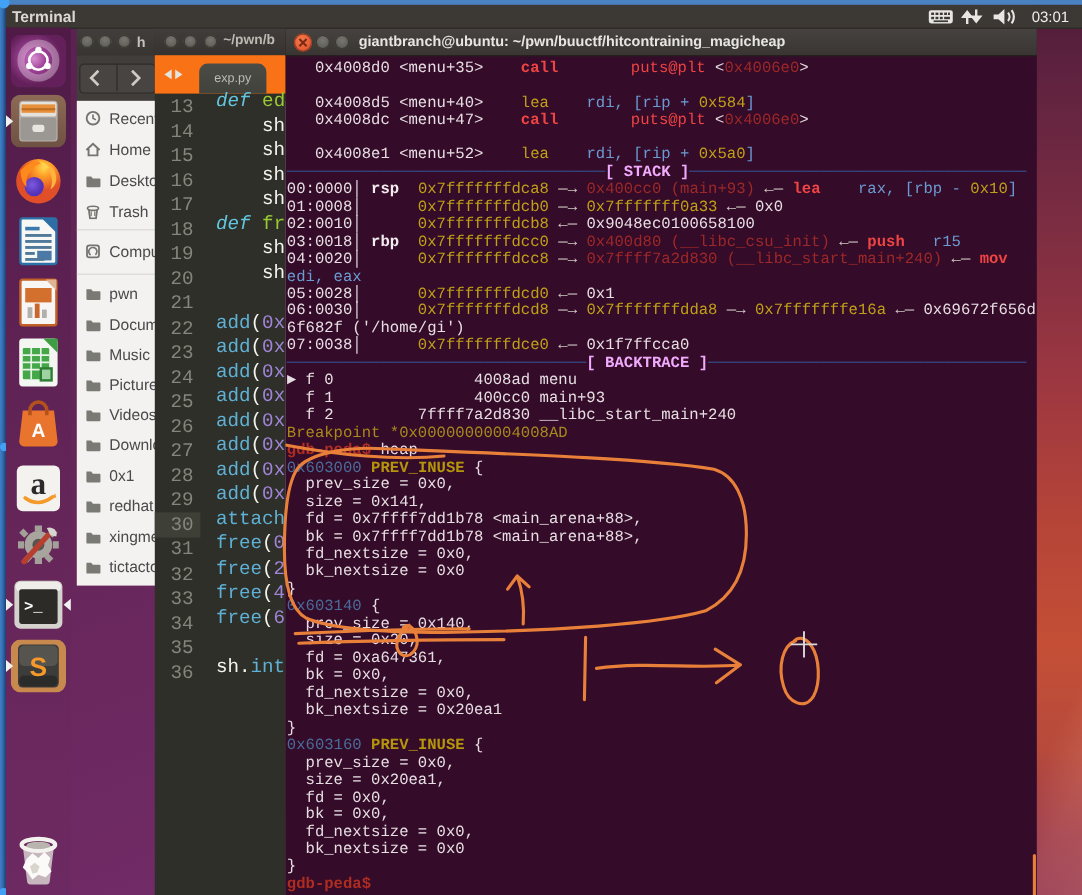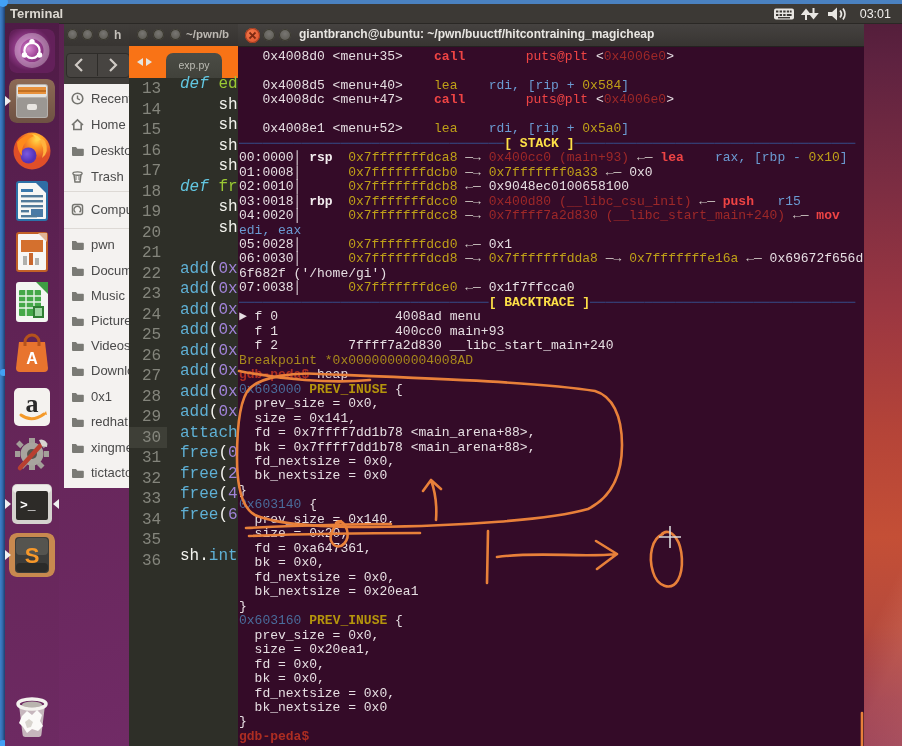--- a/index.html
+++ b/index.html
@@ -43,21 +43,21 @@
 .num{color:#a183d8;}
 #hl30{position:absolute;left:0px;top:403.25px;width:38px;height:20.5px;background:#3e3f37;}
 
 #term{left:238px;top:24px;width:626px;height:722px;background:#340b28;}
 #term-title{position:absolute;left:0;top:0;width:100%;height:22px;background:linear-gradient(#454240,#383532);border-bottom:1px solid #242220;}
 #term-title .t{position:absolute;left:61px;top:3px;font-size:12px;font-weight:bold;color:#e8e6e2;white-space:nowrap;}
 #tpre{position:absolute;left:1px;top:25.9px;font:13px/14.47px "Liberation Mono",monospace;white-space:pre;color:#e6dee2;}
 .w{color:#e6dee2;}.wb{color:#f2ecee;font-weight:bold;}
 .y{color:#bfa018;}.Y{color:#ef4444;font-weight:bold;}
 .b{color:#6b9bd2;}.v{color:#ef4444;margin-left:37px;}.r{color:#9e2828;}
-.g{color:#cfc8c4;}.sp{color:#35518f;}.lb{color:#fde047;font-weight:bold;}
+.g{color:#cfc8c4;}.sp{color:#35518f;}.lb{color:#f0abfc;font-weight:bold;}
 .bp{color:#a8891c;}.ca{color:#4a6c9b;}.pi{color:#b5950c;font-weight:bold;}
 .rd{color:#ad2d22;font-weight:bold;}
 </style></head>
 <body>
 <div id="blurwrap" style="position:absolute;left:0;top:0;width:902px;height:746px;filter:blur(0.4px);border-radius:28px;">
 <div class="abs" id="wallL"></div>
 <div class="abs" id="wallR"></div>
 <div class="abs" id="wallR2"></div>
 <div class="abs" id="menubar">
       <span class="title">Terminal</span>

